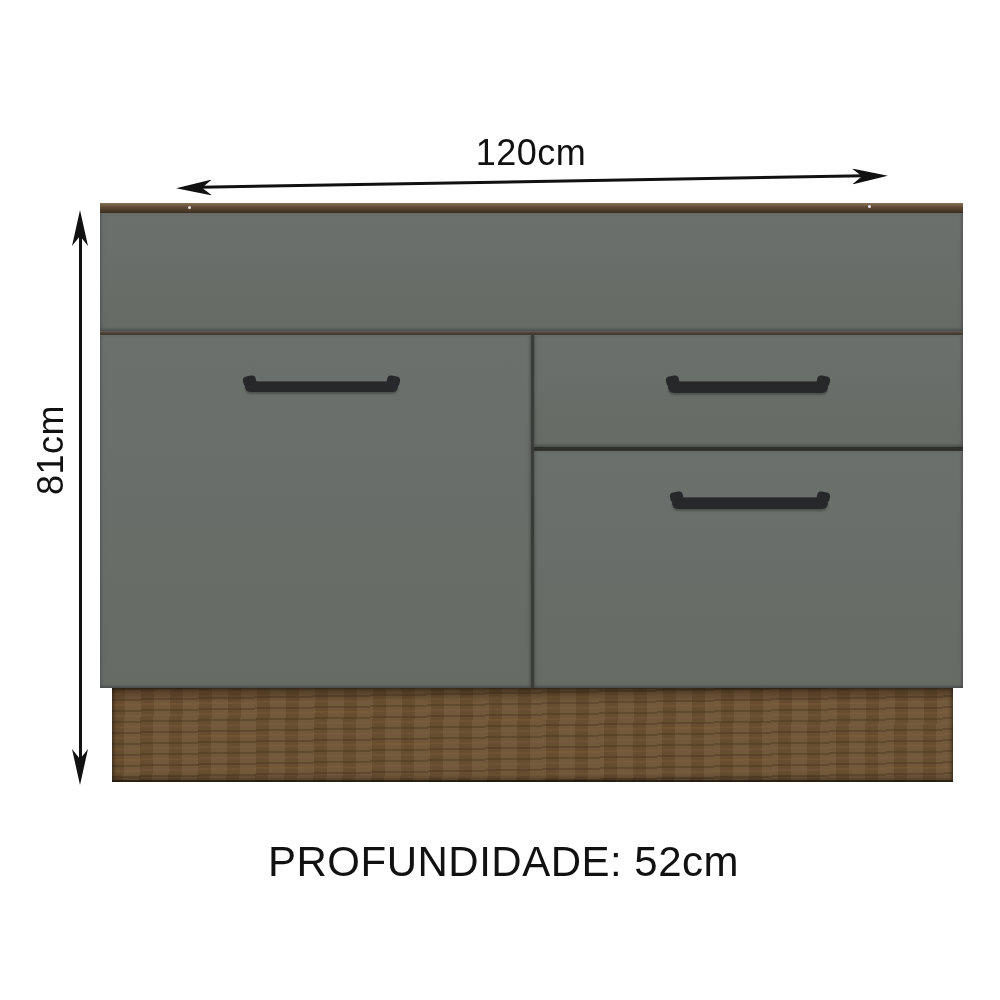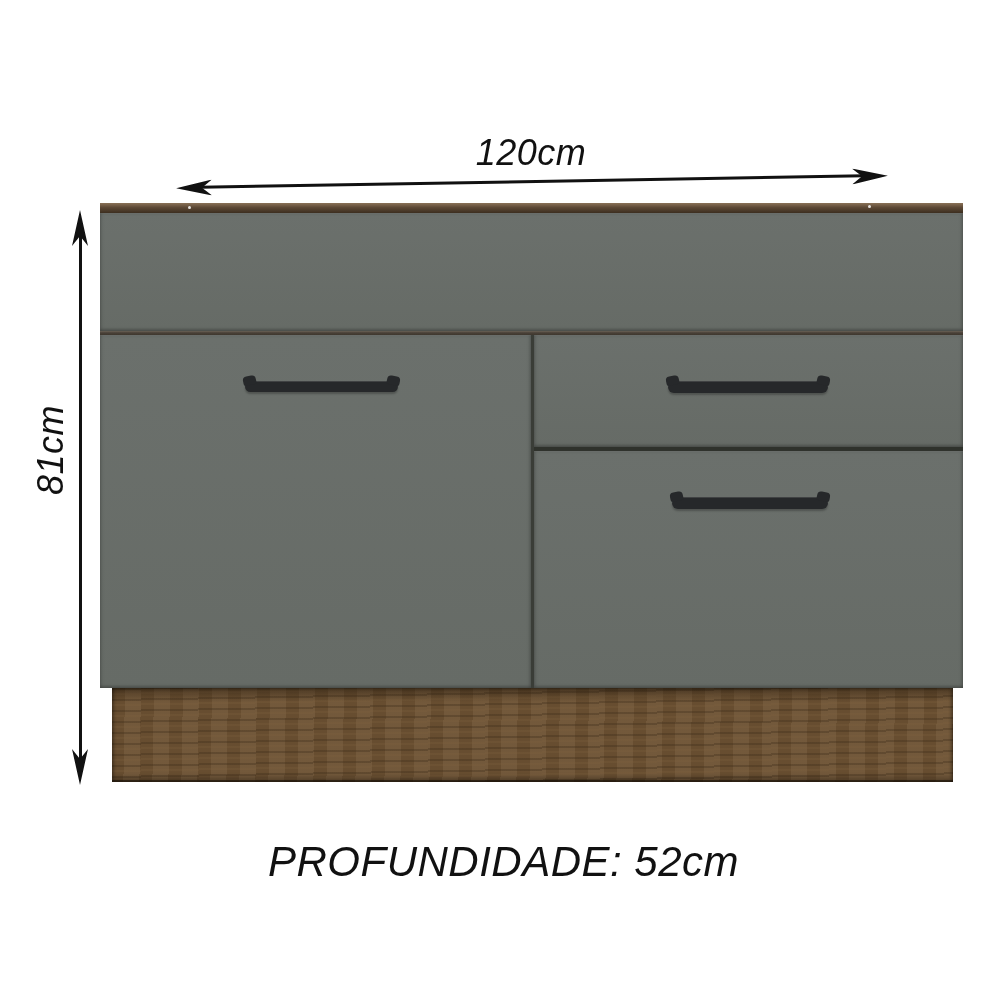--- a/index.html
+++ b/index.html
@@ -8,21 +8,20 @@
     background: #ffffff;
   }
   #stage {
     position: relative;
     width: 1000px;
     height: 1000px;
     background: var(--background, #ffffff);
     overflow: hidden;
     font-family: "Liberation Sans", sans-serif;
     color: var(--annotation, #111111);
-    font-style: italic;
   }
   .abs { position: absolute; }
 
   
   .dim-label {
     font-size: 36px;
     line-height: 1.1;
     letter-spacing: 0.5px;
     color: var(--annotation, #111111);
     white-space: nowrap;

